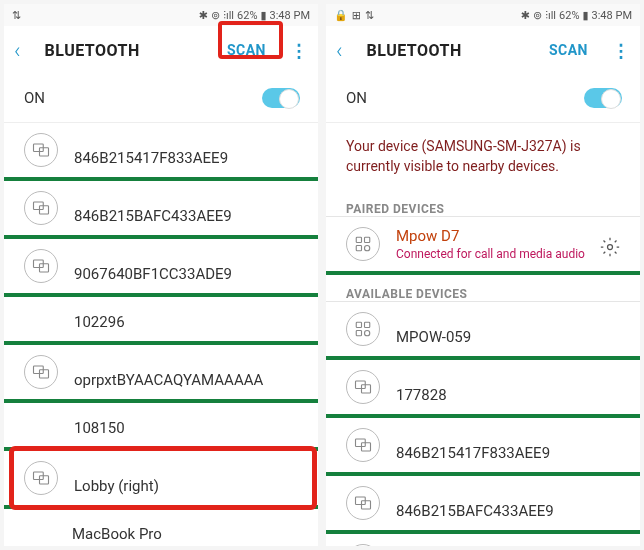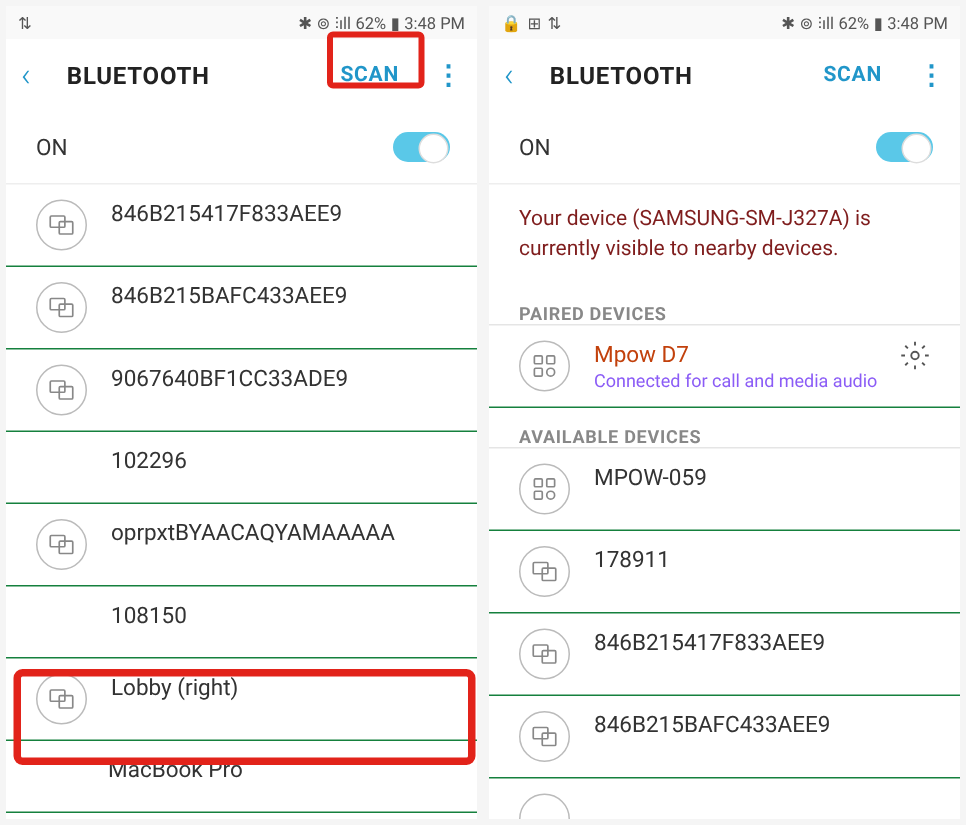--- a/index.html
+++ b/index.html
@@ -15,28 +15,28 @@
     .more-icon { color: #2196c9; font-size: 18px; margin-left: 12px; font-weight: bold; }
     .highlight-scan { border: 4px solid #e2231a; border-radius: 4px; position: absolute; top: 17px; left: 214px; width: 65px; height: 38px; pointer-events: none; }
     .highlight-pairing { border: 5px solid #e2231a; border-radius: 6px; position: absolute; top: 442px; left: 5px; width: 308px; height: 64px; pointer-events: none; z-index: 10; }
     .on-row { display: flex; align-items: center; padding: 14px 18px 14px 20px; border-bottom: 1px solid #eee; justify-content: center; }
     .on-label { font-size: 15px; color: #333; }
     .toggle { margin-left: auto; width: 38px; height: 20px; background: #5ac8e8; border-radius: 10px; position: relative; }
     .toggle::after { content: ''; position: absolute; right: 1px; top: 1px; width: 18px; height: 18px; background: #fff; border-radius: 50%; border: 1px solid #ddd; }
     .info-text { padding: 14px 20px; font-size: 14px; color: #7f1d1d; line-height: 1.4; }
     .section-header { padding: 12px 20px 0; font-size: 12px; font-weight: 700; color: #888; letter-spacing: 0.5px; border-bottom: 1px solid #e5e5e5; }
     .list { overflow: hidden; }
-    .device-row { display: flex; align-items: flex-start; padding: 10px 20px; border-bottom: 1px solid #15803d; min-height: 48px; }
+    .device-row { display: flex; align-items: flex-end; padding: 10px 20px; border-bottom: 4px solid #15803d; min-height: 48px; }
     .device-row.indent { padding-left: 68px; }
     .dev-icon { width: 34px; height: 34px; border: 1.5px solid #bbb; border-radius: 50%; display: flex; align-items: center; justify-content: center; margin-right: 16px; flex-shrink: 0; }
     .dev-icon svg { width: 18px; height: 18px; stroke: #888; fill: none; stroke-width: 1.5; }
     .dev-text { display: flex; flex-direction: column; }
     .dev-name { font-size: 15px; color: #333; }
     .dev-name.active { color: #c2410c; }
-    .dev-sub { font-size: 12px; color: #8b5cf6; margin-top: 2px; }
+    .dev-sub { font-size: 12px; color: #be185d; margin-top: 2px; }
     .gear { margin-left: auto; color: #555; }
     .gear svg { width: 20px; height: 20px; stroke: #555; fill: none; stroke-width: 1.5; }
   </style>
 </head>
 <body>
 
 <div class="phone">
   <div class="status-bar">
     <div class="status-left">
       <span>⇅</span>
@@ -203,21 +203,21 @@
         </div>
       </div>
       <div class="device-row">
         <div class="dev-icon screens">
           <svg viewBox="0 0 24 24">
             <rect x="2" y="4" width="13" height="10" rx="1"></rect>
             <rect x="10" y="9" width="12" height="11" rx="1"></rect>
           </svg>
         </div>
         <div class="dev-text">
-          <span class="dev-name">178911</span>
+          <span class="dev-name">177828</span>
         </div>
       </div>
       <div class="device-row">
         <div class="dev-icon screens">
           <svg viewBox="0 0 24 24">
             <rect x="2" y="4" width="13" height="10" rx="1"></rect>
             <rect x="10" y="9" width="12" height="11" rx="1"></rect>
           </svg>
         </div>
         <div class="dev-text">

